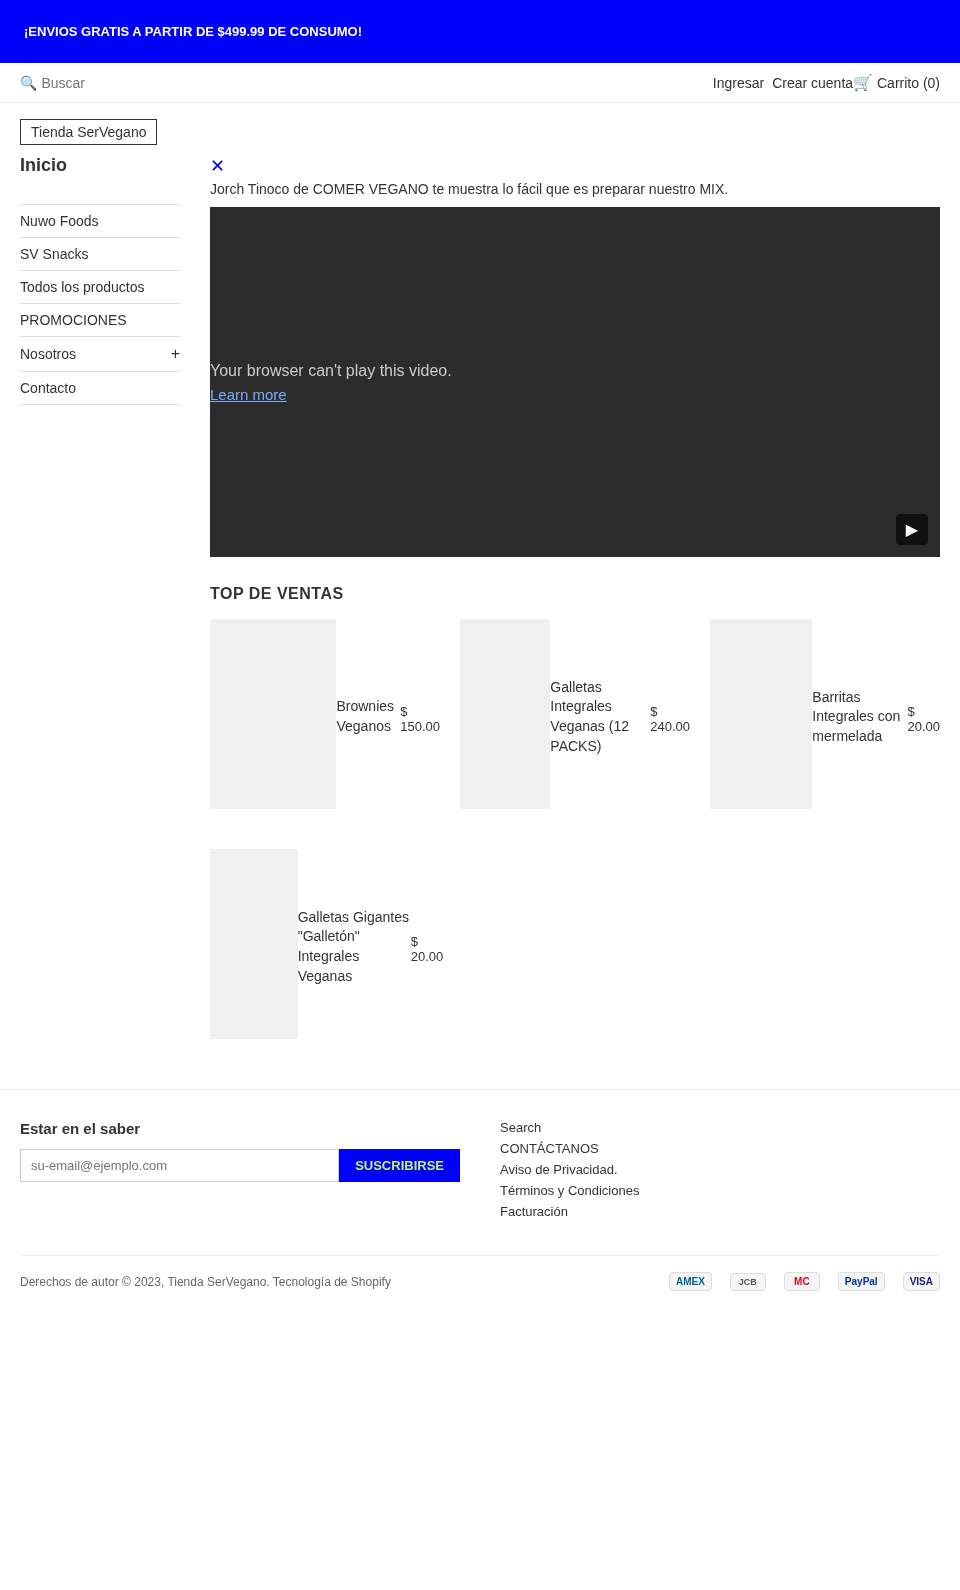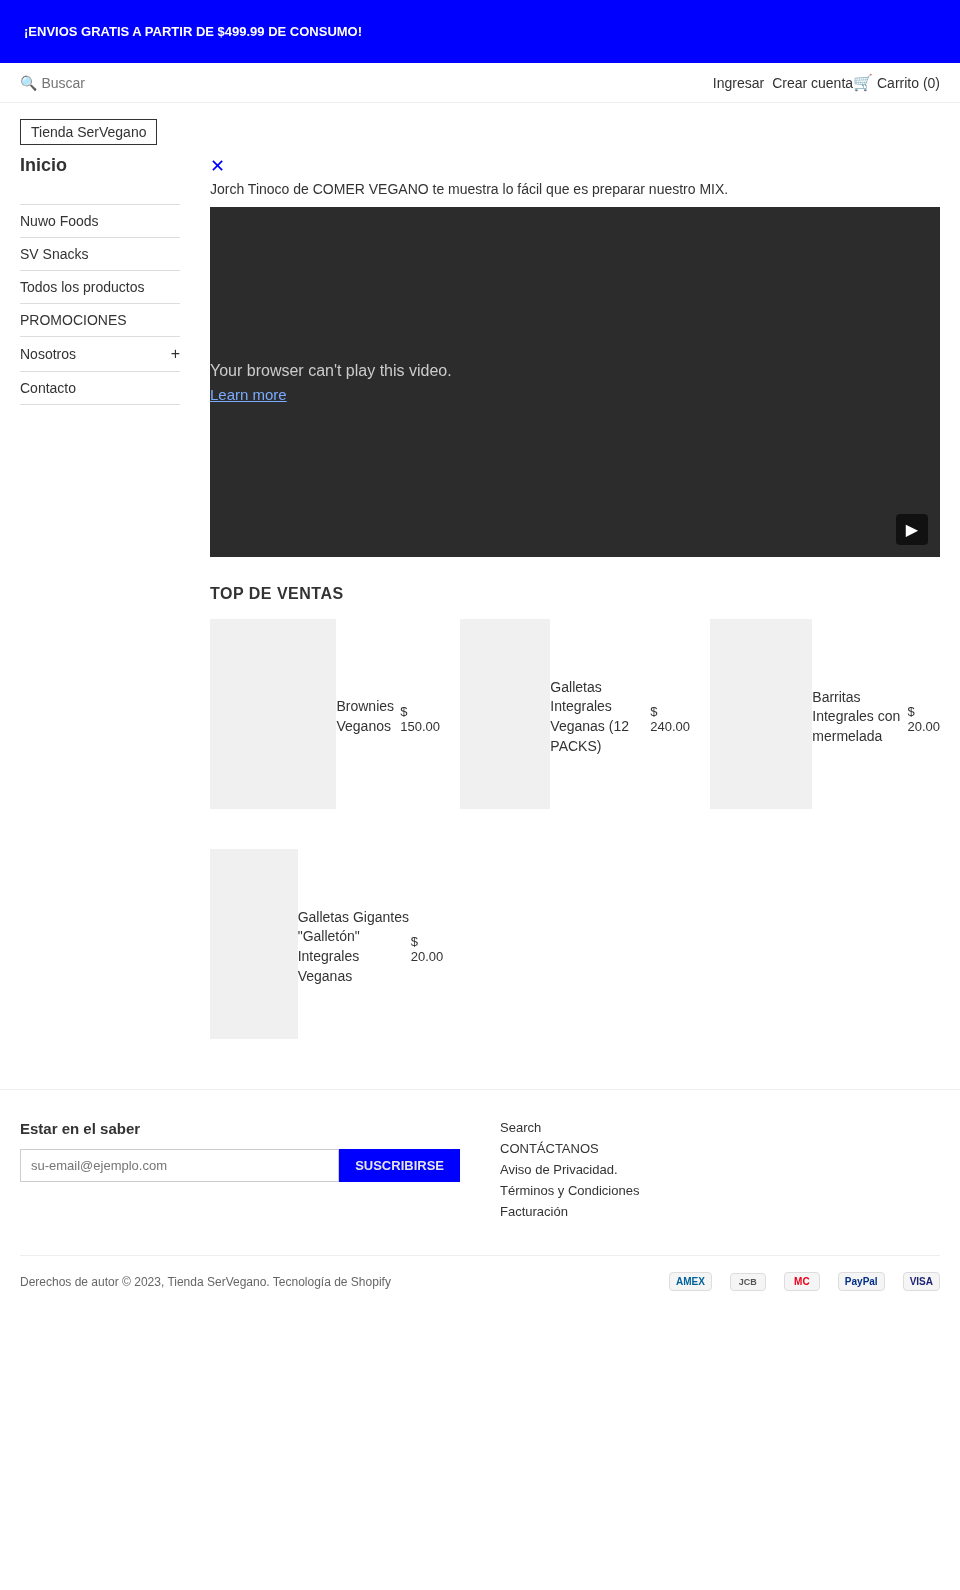--- a/index.html
+++ b/index.html
@@ -245,21 +245,21 @@
     }
     .footer-email-input {
       border: 1px solid #ccc;
       padding: 8px 10px;
       font-size: 13px;
       flex: 1;
       outline: none;
     }
     .footer-subscribe-btn {
       background: #0000ff;
-      color: #e5e5e5;
+      color: #bef264;
       border: none;
       padding: 8px 16px;
       font-size: 13px;
       cursor: pointer;
       font-weight: bold;
     }
     .footer-links a {
       display: block;
       text-decoration: none;
       color: #333;

